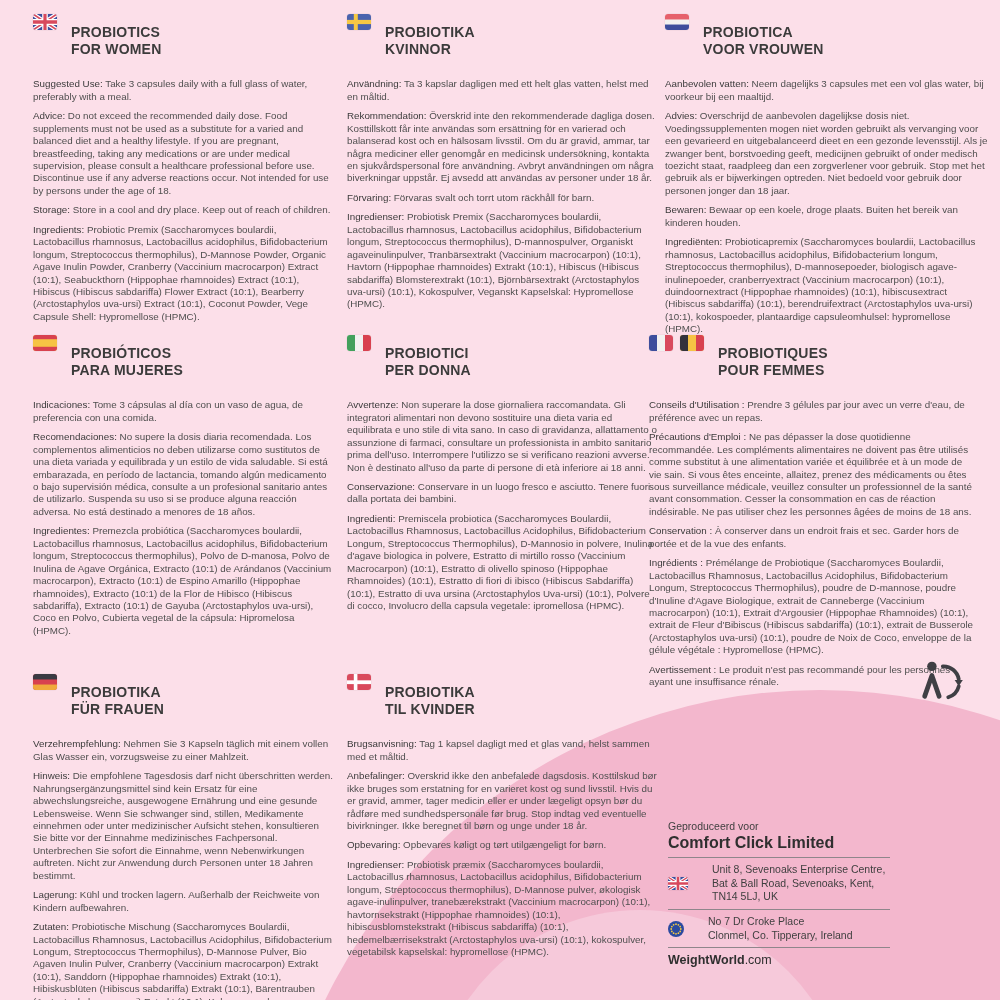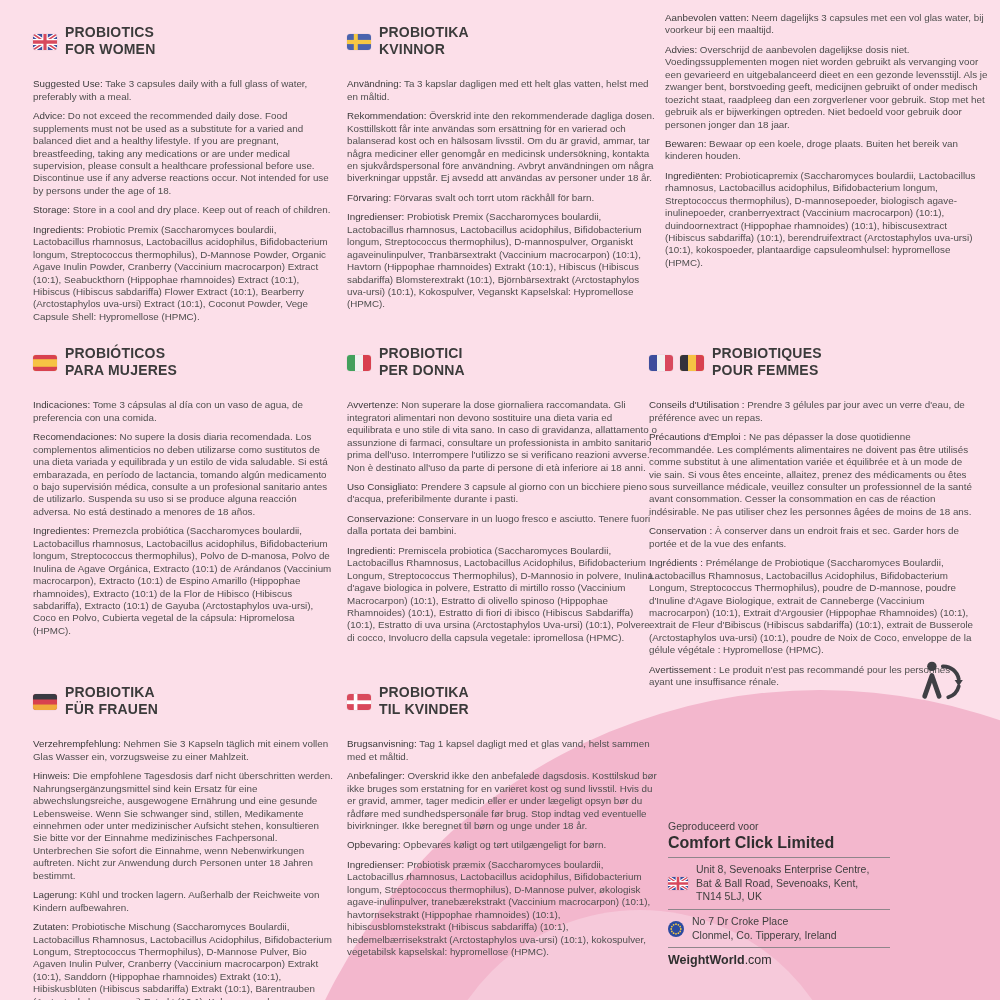--- a/index.html
+++ b/index.html
@@ -7,21 +7,21 @@
     position:relative;width:1000px;height:1000px;overflow:hidden;
     background:#fcdfe9;
     font-family:"Liberation Sans",sans-serif;
     color:#4f4f4f;
   }
   .bg-circle{position:absolute;border-radius:50%;}
   #circle-big{left:270px;top:690px;width:1100px;height:1100px;background:#f3b7cd;}
   #circle-small{left:430px;top:910px;width:420px;height:420px;background:#f6c9da;}
 
   .sec{position:absolute;}
-  .sec-head{display:flex;align-items:center;gap:8px;margin-bottom:9px;}
+  .sec-head{display:flex;align-items:flex-start;gap:14px;margin-bottom:9px;}
   .flags{display:flex;gap:7px;padding-top:2px;}
   .flag{display:inline-block;width:24px;height:16px;border-radius:3px;overflow:hidden;flex:0 0 auto;box-shadow:0 0 0 0.5px rgba(0,0,0,0.06);}
   .flag svg{display:block;width:100%;height:100%;}
   .title{font-weight:bold;font-size:14px;line-height:1.22;color:#3b3b3b;letter-spacing:0.2px;}
   .title .tl{display:block;}
   .body{font-size:9.8px;line-height:1.27;}
   .body p{margin:0 0 7px 0;}
   .body p:last-child{margin-bottom:0;}
   .lbl{font-weight:normal;color:#3b3b3b;}
 
@@ -33,21 +33,21 @@
   #sec-fr{left:649px;top:333px;width:325px;}
   #sec-de{left:33px;top:672px;width:300px;}
   #sec-da{left:347px;top:672px;width:312px;}
 
   #triman{position:absolute;left:918px;top:660px;width:46px;height:40px;}
 
   #footer{position:absolute;left:668px;top:820px;width:245px;font-size:10.5px;color:#3f3f3f;}
   .f-produced{margin-bottom:2px;}
   .f-company{font-weight:bold;font-size:16px;color:#2f2f2f;margin-bottom:5px;}
   .f-divider{border:none;border-top:1px solid #8f868b;margin:5px 0;width:222px;}
-  .f-addr{display:flex;align-items:center;gap:8px;line-height:1.3;justify-content:flex-end;}
+  .f-addr{display:flex;align-items:center;gap:24px;line-height:1.3;justify-content:flex-end;}
   .f-addr .addr-lines{flex:1;}
   .flag-sm{width:20px;height:13px;border-radius:2px;}
   .eu-icon{width:16px;height:16px;flex:0 0 auto;}
   .f-web{font-size:12.5px;color:#2f2f2f;margin-top:4px;}
   .f-web .w-bold{font-weight:bold;}
 </style>
 </head>
 <body>
 
 <div id="label-root">
@@ -96,20 +96,35 @@
         </h2>
       </div>
     <div class="body">
         <p><span class="lbl">Användning:</span> Ta 3 kapslar dagligen med ett helt glas vatten, helst med en måltid.</p>
         <p><span class="lbl">Rekommendation:</span> Överskrid inte den rekommenderade dagliga dosen. Kosttillskott får inte användas som ersättning för en varierad och balanserad kost och en hälsosam livsstil. Om du är gravid, ammar, tar några mediciner eller genomgår en medicinsk undersökning, kontakta en sjukvårdspersonal före användning. Avbryt användningen om några biverkningar uppstår. Ej avsedd att användas av personer under 18 år.</p>
         <p><span class="lbl">Förvaring:</span> Förvaras svalt och torrt utom räckhåll för barn.</p>
         <p><span class="lbl">Ingredienser:</span> Probiotisk Premix (Saccharomyces boulardii, Lactobacillus rhamnosus, Lactobacillus acidophilus, Bifidobacterium longum, Streptococcus thermophilus), D-mannospulver, Organiskt agaveinulinpulver, Tranbärsextrakt (Vaccinium macrocarpon) (10:1), Havtorn (Hippophae rhamnoides) Extrakt (10:1), Hibiscus (Hibiscus sabdariffa) Blomsterextrakt (10:1), Björnbärsextrakt (Arctostaphylos uva-ursi) (10:1), Kokospulver, Veganskt Kapselskal: Hypromellose (HPMC).</p>
       </div>
   </section>
   <section class="sec" id="sec-nl">
+    <div class="sec-head">
+        <span class="flags">
+          <span class="flag">
+            <svg viewBox="0 0 60 38" preserveAspectRatio="none">
+              <rect width="60" height="38" fill="#f2f1f0"></rect>
+              <rect width="60" height="13" fill="#e6606b"></rect>
+              <rect y="25" width="60" height="13" fill="#3d4d9c"></rect>
+            </svg>
+          </span>
+        </span>
+        <h2 class="title">
+          <span class="tl">PROBIOTICA</span>
+          <span class="tl">VOOR VROUWEN</span>
+        </h2>
+      </div>
     <div class="body">
         <p><span class="lbl">Aanbevolen vatten:</span> Neem dagelijks 3 capsules met een vol glas water, bij voorkeur bij een maaltijd.</p>
         <p><span class="lbl">Advies:</span> Overschrijd de aanbevolen dagelijkse dosis niet. Voedingssupplementen mogen niet worden gebruikt als vervanging voor een gevarieerd en uitgebalanceerd dieet en een gezonde levensstijl. Als je zwanger bent, borstvoeding geeft, medicijnen gebruikt of onder medisch toezicht staat, raadpleeg dan een zorgverlener voor gebruik. Stop met het gebruik als er bijwerkingen optreden. Niet bedoeld voor gebruik door personen jonger dan 18 jaar.</p>
         <p><span class="lbl">Bewaren:</span> Bewaar op een koele, droge plaats. Buiten het bereik van kinderen houden.</p>
         <p><span class="lbl">Ingrediënten:</span> Probioticapremix (Saccharomyces boulardii, Lactobacillus rhamnosus, Lactobacillus acidophilus, Bifidobacterium longum, Streptococcus thermophilus), D-mannosepoeder, biologisch agave-inulinepoeder, cranberryextract (Vaccinium macrocarpon) (10:1), duindoornextract (Hippophae rhamnoides) (10:1), hibiscusextract (Hibiscus sabdariffa) (10:1), berendruifextract (Arctostaphylos uva-ursi) (10:1), kokospoeder, plantaardige capsuleomhulsel: hypromellose (HPMC).</p>
       </div>
   </section>
   <section class="sec" id="sec-es">
     <div class="sec-head">
         <span class="flags">
@@ -143,21 +158,20 @@
             </svg>
           </span>
         </span>
         <h2 class="title">
           <span class="tl">PROBIOTICI</span>
           <span class="tl">PER DONNA</span>
         </h2>
       </div>
     <div class="body">
         <p><span class="lbl">Avvertenze:</span> Non superare la dose giornaliera raccomandata. Gli integratori alimentari non devono sostituire una dieta varia ed equilibrata e uno stile di vita sano. In caso di gravidanza, allattamento o assunzione di farmaci, consultare un professionista in ambito sanitario prima dell'uso. Interrompere l'utilizzo se si verificano reazioni avverse. Non è destinato all'uso da parte di persone di età inferiore ai 18 anni.</p>
-        <p><span class="lbl">Uso Consigliato:</span> Prendere 3 capsule al giorno con un bicchiere pieno d'acqua, preferibilmente durante i pasti.</p>
         <p><span class="lbl">Conservazione:</span> Conservare in un luogo fresco e asciutto. Tenere fuori dalla portata dei bambini.</p>
         <p><span class="lbl">Ingredienti:</span> Premiscela probiotica (Saccharomyces Boulardii, Lactobacillus Rhamnosus, Lactobacillus Acidophilus, Bifidobacterium Longum, Streptococcus Thermophilus), D-Mannosio in polvere, Inulina d'agave biologica in polvere, Estratto di mirtillo rosso (Vaccinium Macrocarpon) (10:1), Estratto di olivello spinoso (Hippophae Rhamnoides) (10:1), Estratto di fiori di ibisco (Hibiscus Sabdariffa) (10:1), Estratto di uva ursina (Arctostaphylos Uva-ursi) (10:1), Polvere di cocco, Involucro della capsula vegetale: ipromellosa (HPMC).</p>
       </div>
   </section>
   <section class="sec" id="sec-fr">
     <div class="sec-head">
         <span class="flags">
           <span class="flag">
             <svg viewBox="0 0 60 38" preserveAspectRatio="none">
               <rect width="60" height="38" fill="#f2f1f0"></rect>

